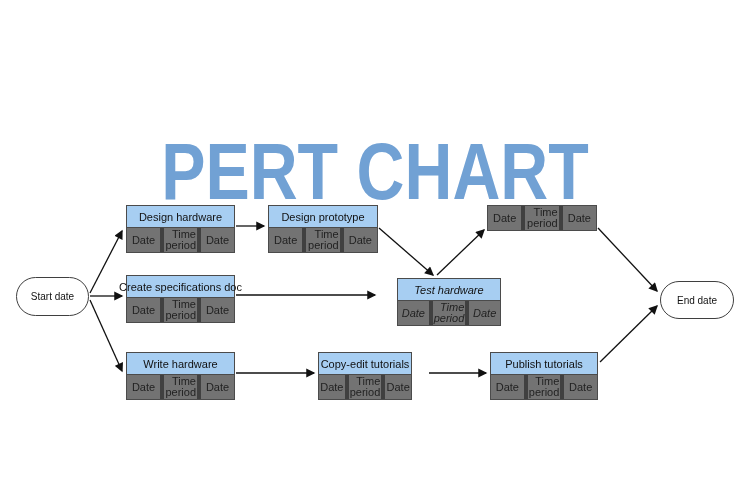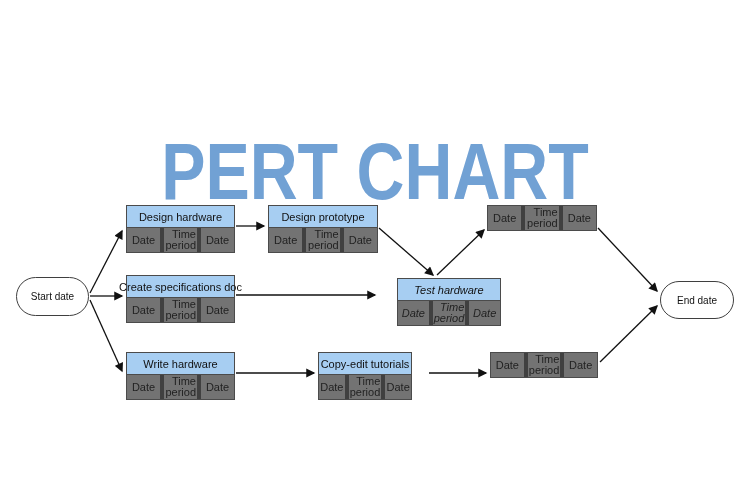--- a/index.html
+++ b/index.html
@@ -113,20 +113,21 @@
   <div class="task t-copy">
     <div class="task-header">Copy-edit tutorials</div>
     <div class="task-cells">
       <div class="cell">Date</div>
       <div class="cell">Time period</div>
       <div class="cell">Date</div>
     </div>
   </div>
 
   <div class="task t-pub">
+    <div class="task-header">Publish tutorials</div>
     <div class="task-cells">
       <div class="cell">Date</div>
       <div class="cell">Time period</div>
       <div class="cell">Date</div>
     </div>
   </div>
 
   <div class="node n-start">Start date</div>
   <div class="node n-end">End date</div>
 

